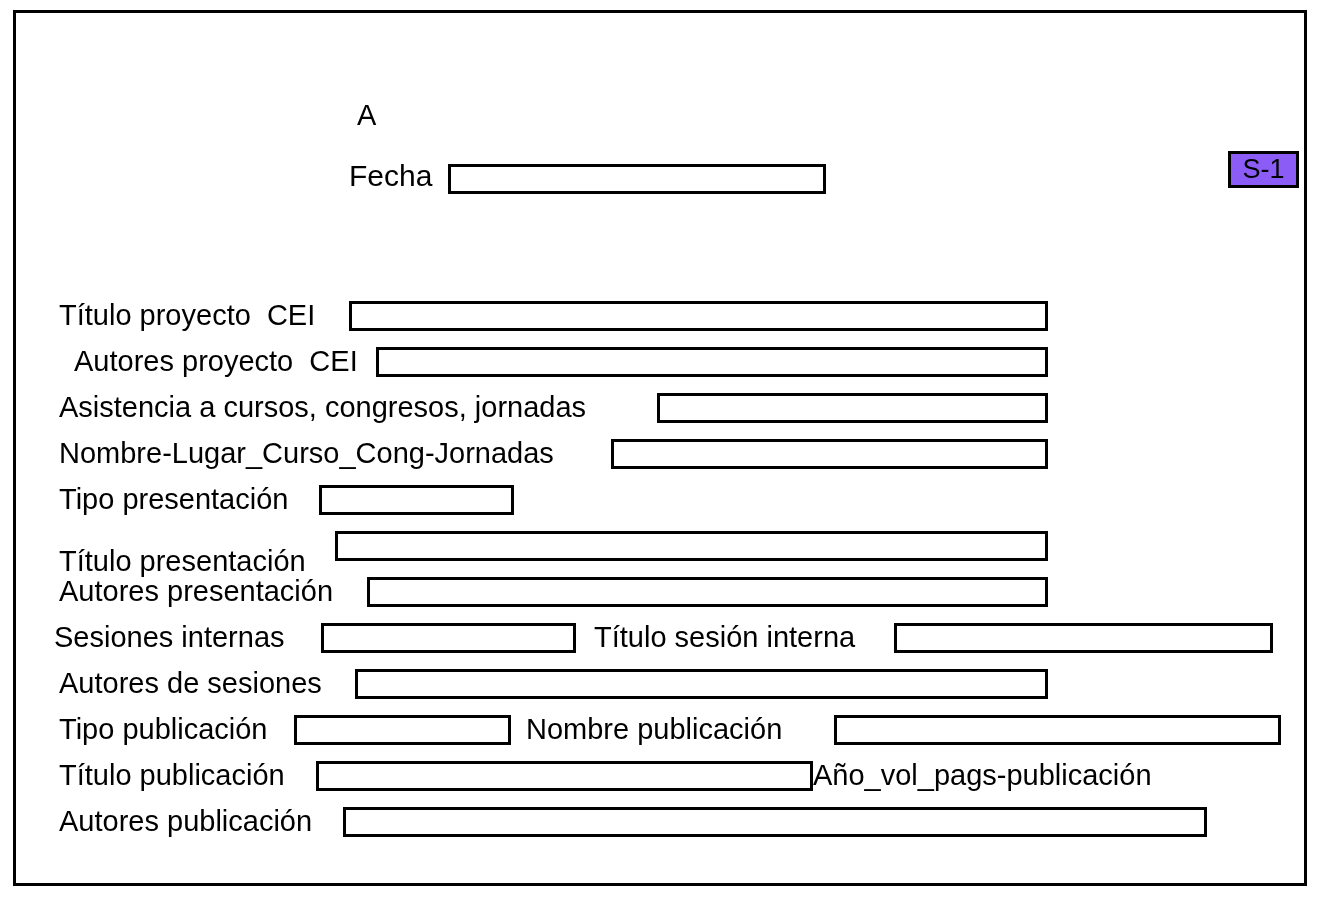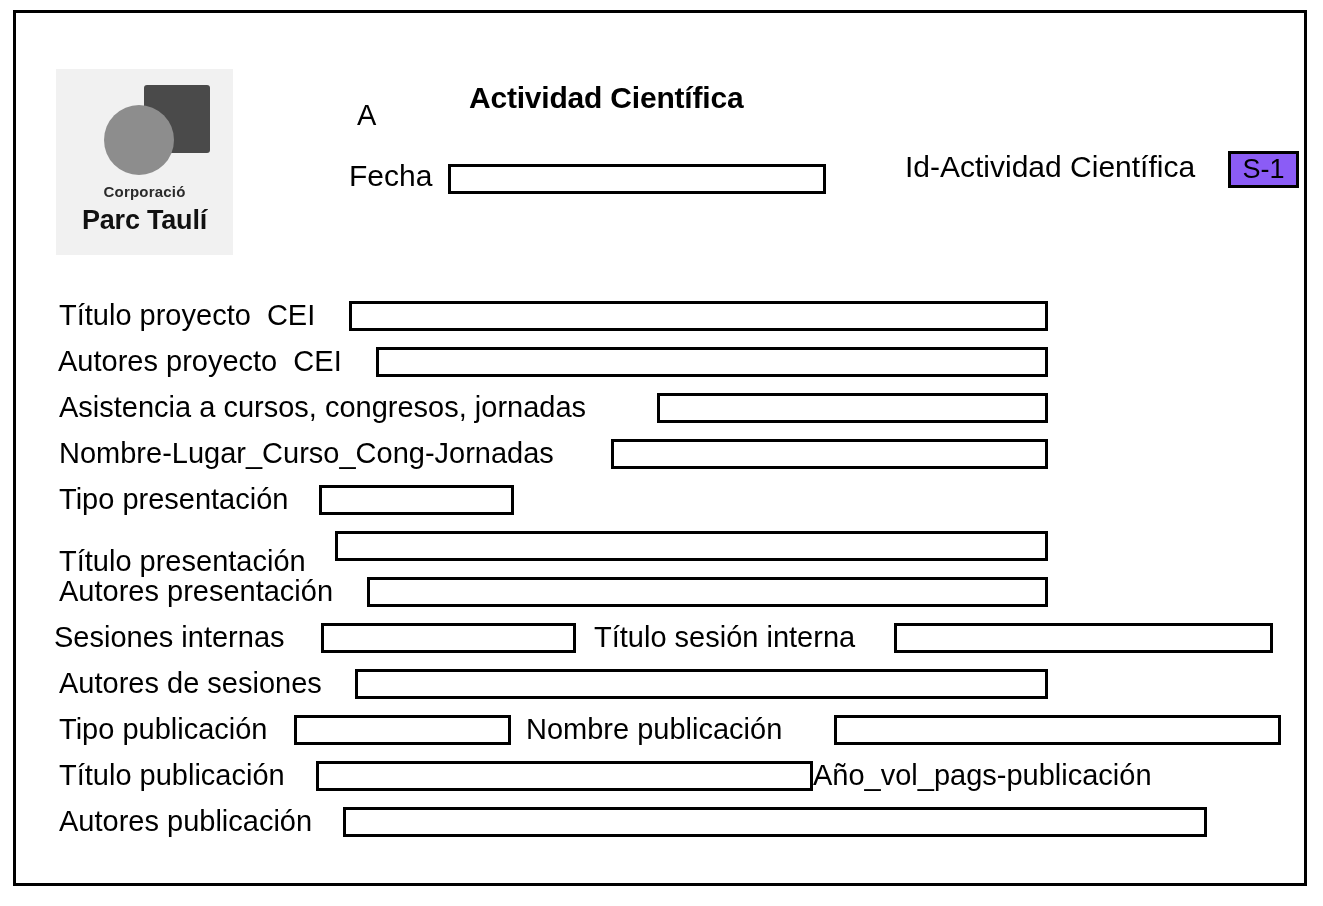--- a/index.html
+++ b/index.html
@@ -155,43 +155,33 @@
     height: 30px;
   }
 </style>
 </head>
 <body>
 
 <div id="page">
 
   <div id="form-frame">
 
-    <div id="logo">
-      <div class="logo-mark">
-        <div class="logo-square"></div>
-        <div class="logo-circle"></div>
-      </div>
-      <div class="logo-corp">Corporació</div>
-      <div class="logo-name">Parc Taulí</div>
-    </div>
 
     <div class="hdr-letter">A</div>
 
-    <div class="hdr-title">Actividad Científica</div>
 
     <div class="hdr-fecha-label">Fecha</div>
     <div class="hdr-fecha-box"></div>
 
-    <div class="hdr-id-label">Id-Actividad Científica</div>
     <div class="hdr-id-box">S-1</div>
 
     <div id="rows-host">
         <div class="fld-label" style="left: 43px; top: 285px;">Título proyecto  CEI</div>
         <div class="fld-box" style="left: 333px; top: 288px; width: 699px;"></div>
-        <div class="fld-label" style="left: 42px; top: 331px;">Autores proyecto  CEI</div>
+        <div class="fld-label" style="left: 58px; top: 331px;">Autores proyecto  CEI</div>
         <div class="fld-box" style="left: 360px; top: 334px; width: 672px;"></div>
         <div class="fld-label" style="left: 43px; top: 377px; text-align: right;">Asistencia a cursos, congresos, jornadas</div>
         <div class="fld-box" style="left: 641px; top: 380px; width: 391px;"></div>
         <div class="fld-label" style="left: 43px; top: 423px;">Nombre-Lugar_Curso_Cong-Jornadas</div>
         <div class="fld-box" style="left: 595px; top: 426px; width: 437px;"></div>
         <div class="fld-label" style="left: 43px; top: 469px;">Tipo presentación</div>
         <div class="fld-box" style="left: 303px; top: 472px; width: 195px;"></div>
         <div class="fld-label" style="left: 43px; top: 515px; margin-top: 16px;">Título presentación</div>
         <div class="fld-box" style="left: 319px; top: 518px; width: 713px;"></div>
         <div class="fld-label" style="left: 43px; top: 561px;">Autores presentación</div>

